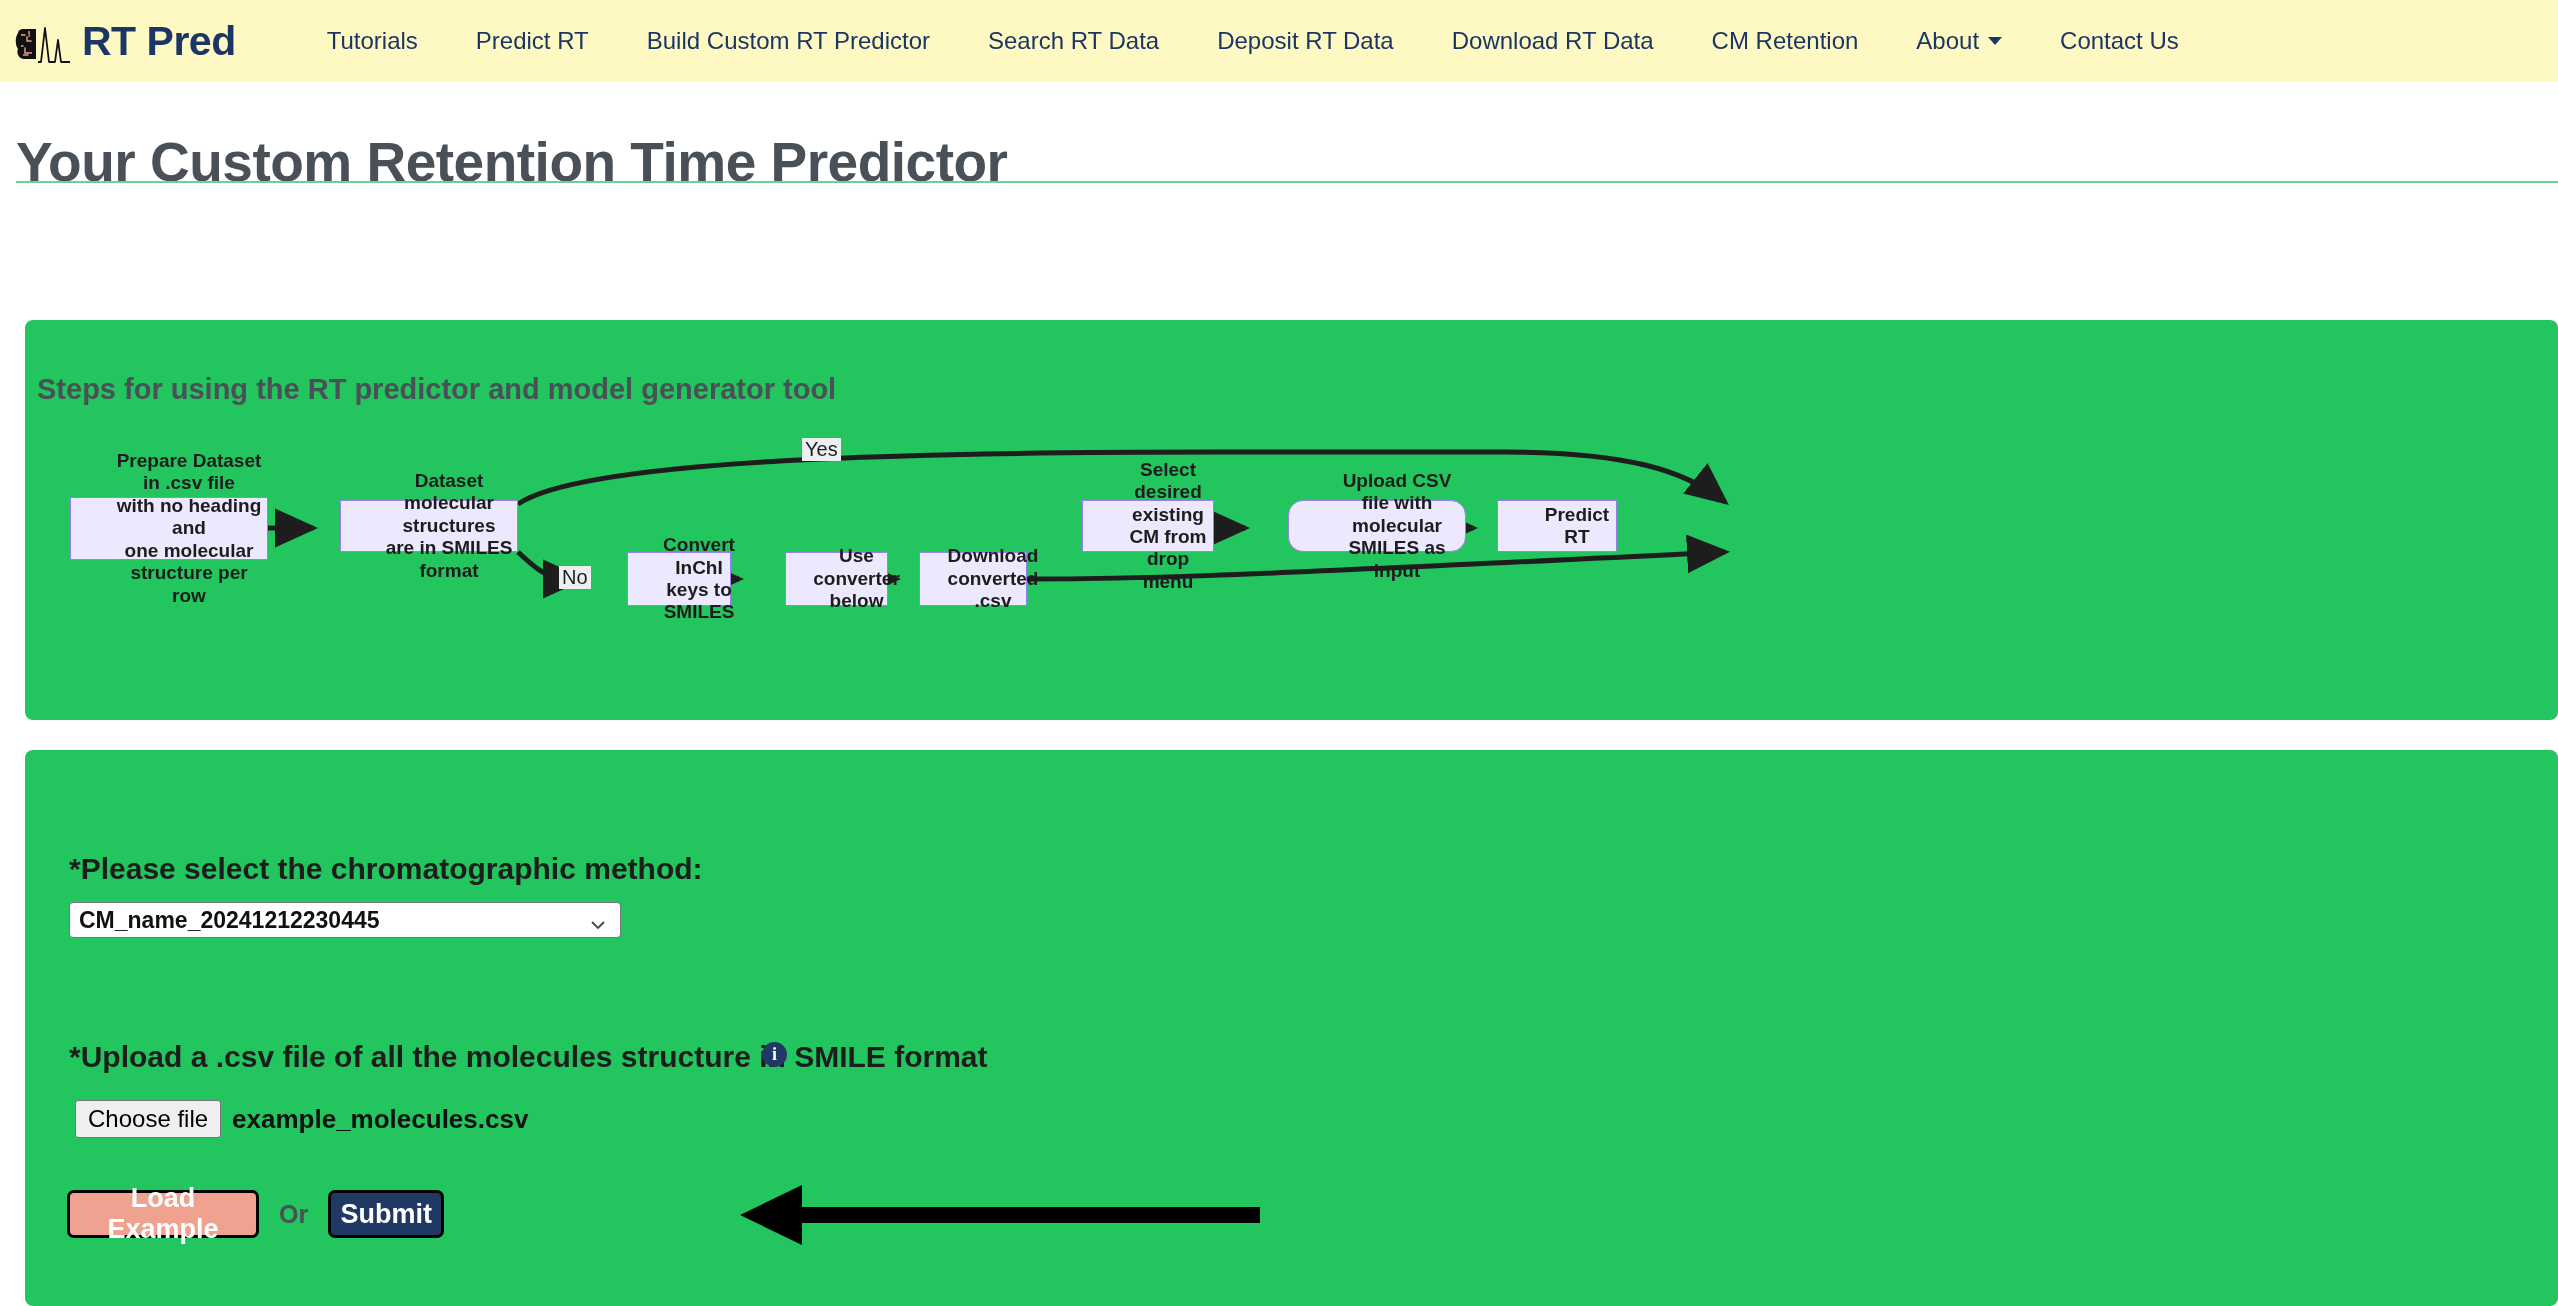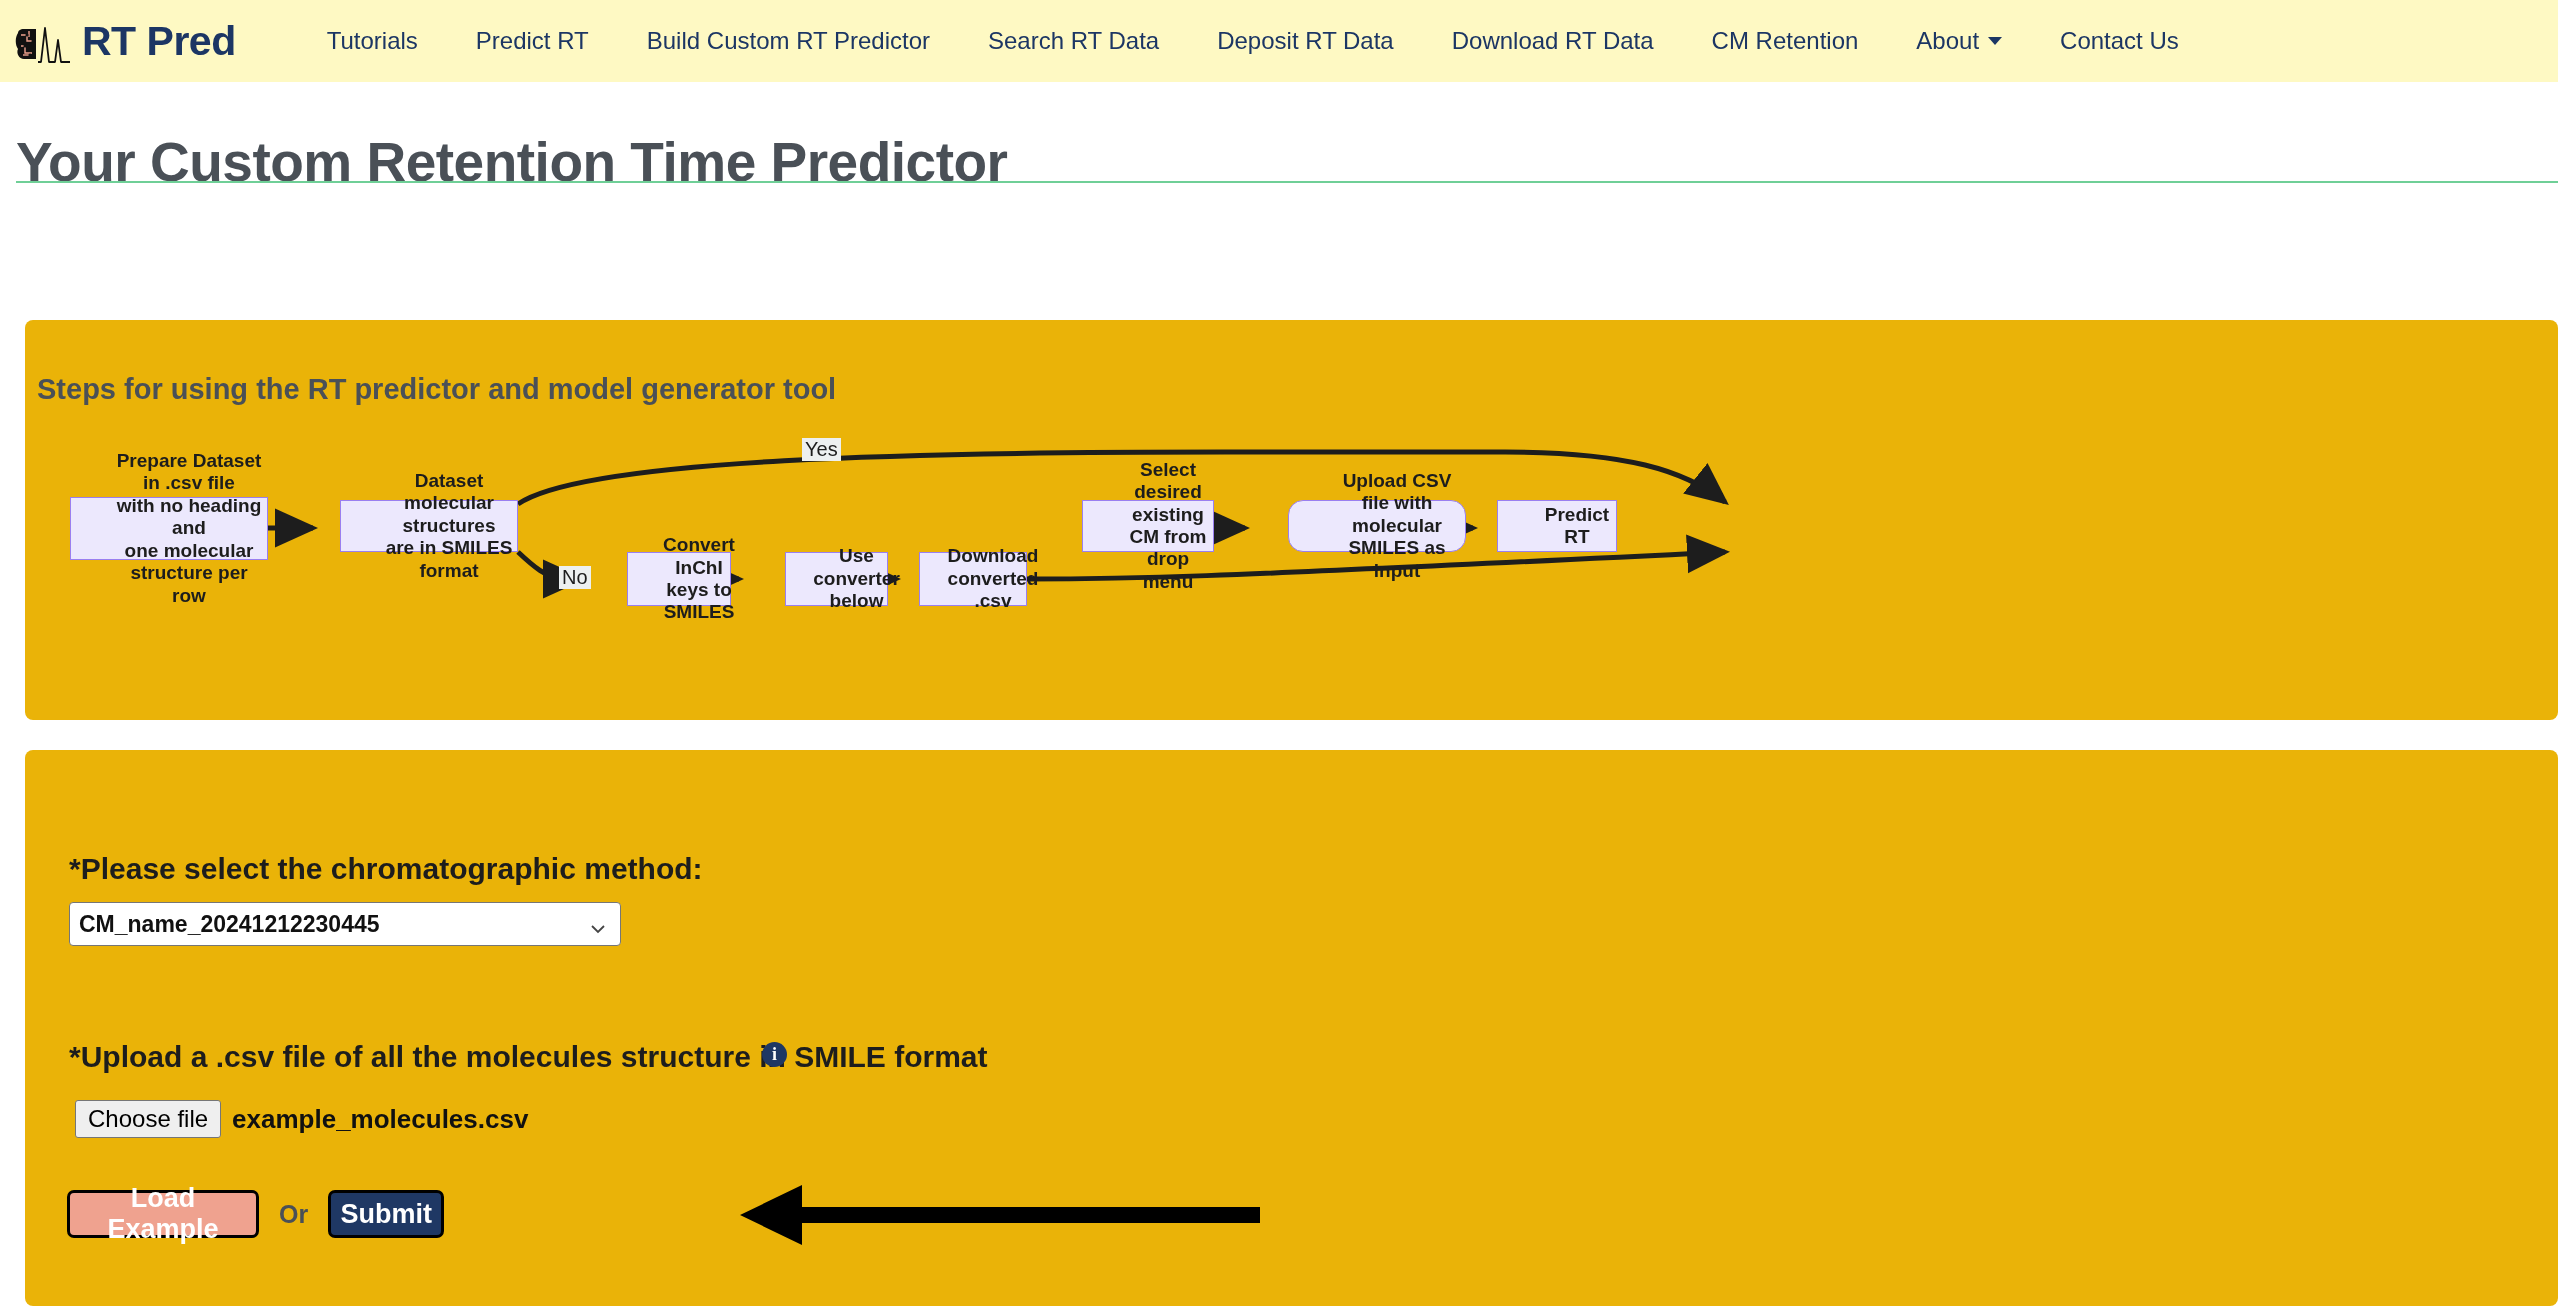--- a/index.html
+++ b/index.html
@@ -47,21 +47,21 @@
     letter-spacing:-0.5px;white-space:nowrap;
   }
   .title-rule{
     position:absolute;left:16px;top:181px;width:2542px;height:2px;
     background:#6fcf97;
   }
 
   
   .panel{
     position:absolute;left:25px;
-    background:#eab308;border-radius:8px;
+    background:#22c55e;border-radius:8px;
     box-sizing:border-box;
   }
   #panel-steps{top:320px;width:2533px;height:400px;}
   #panel-form{top:750px;width:2533px;height:556px;}
 
   .panel-heading{
     position:absolute;left:12px;top:53px;
     font-size:29px;font-weight:bold;color:#4a5057;white-space:nowrap;
   }
 
@@ -85,21 +85,21 @@
 
   
   .form-label{
     position:absolute;font-size:30px;font-weight:bold;color:#1d1d1d;
     white-space:nowrap;
   }
   #label-method{left:44px;top:102px;}
   #label-upload{left:44px;top:290px;}
 
   .select-box{
-    position:absolute;left:44px;top:152px;width:552px;height:44px;
+    position:absolute;left:44px;top:152px;width:552px;height:36px;
     background:#ffffff;border:1px solid #767676;border-radius:4px;
     display:flex;align-items:center;box-sizing:border-box;
     font-size:23px;font-weight:bold;color:#111;cursor:pointer;
   }
   .select-value{padding-left:9px;white-space:nowrap;overflow:hidden;}
   .select-arrow{
     position:absolute;right:14px;top:50%;transform:translateY(-50%);
     width:16px;height:16px;
   }
 

